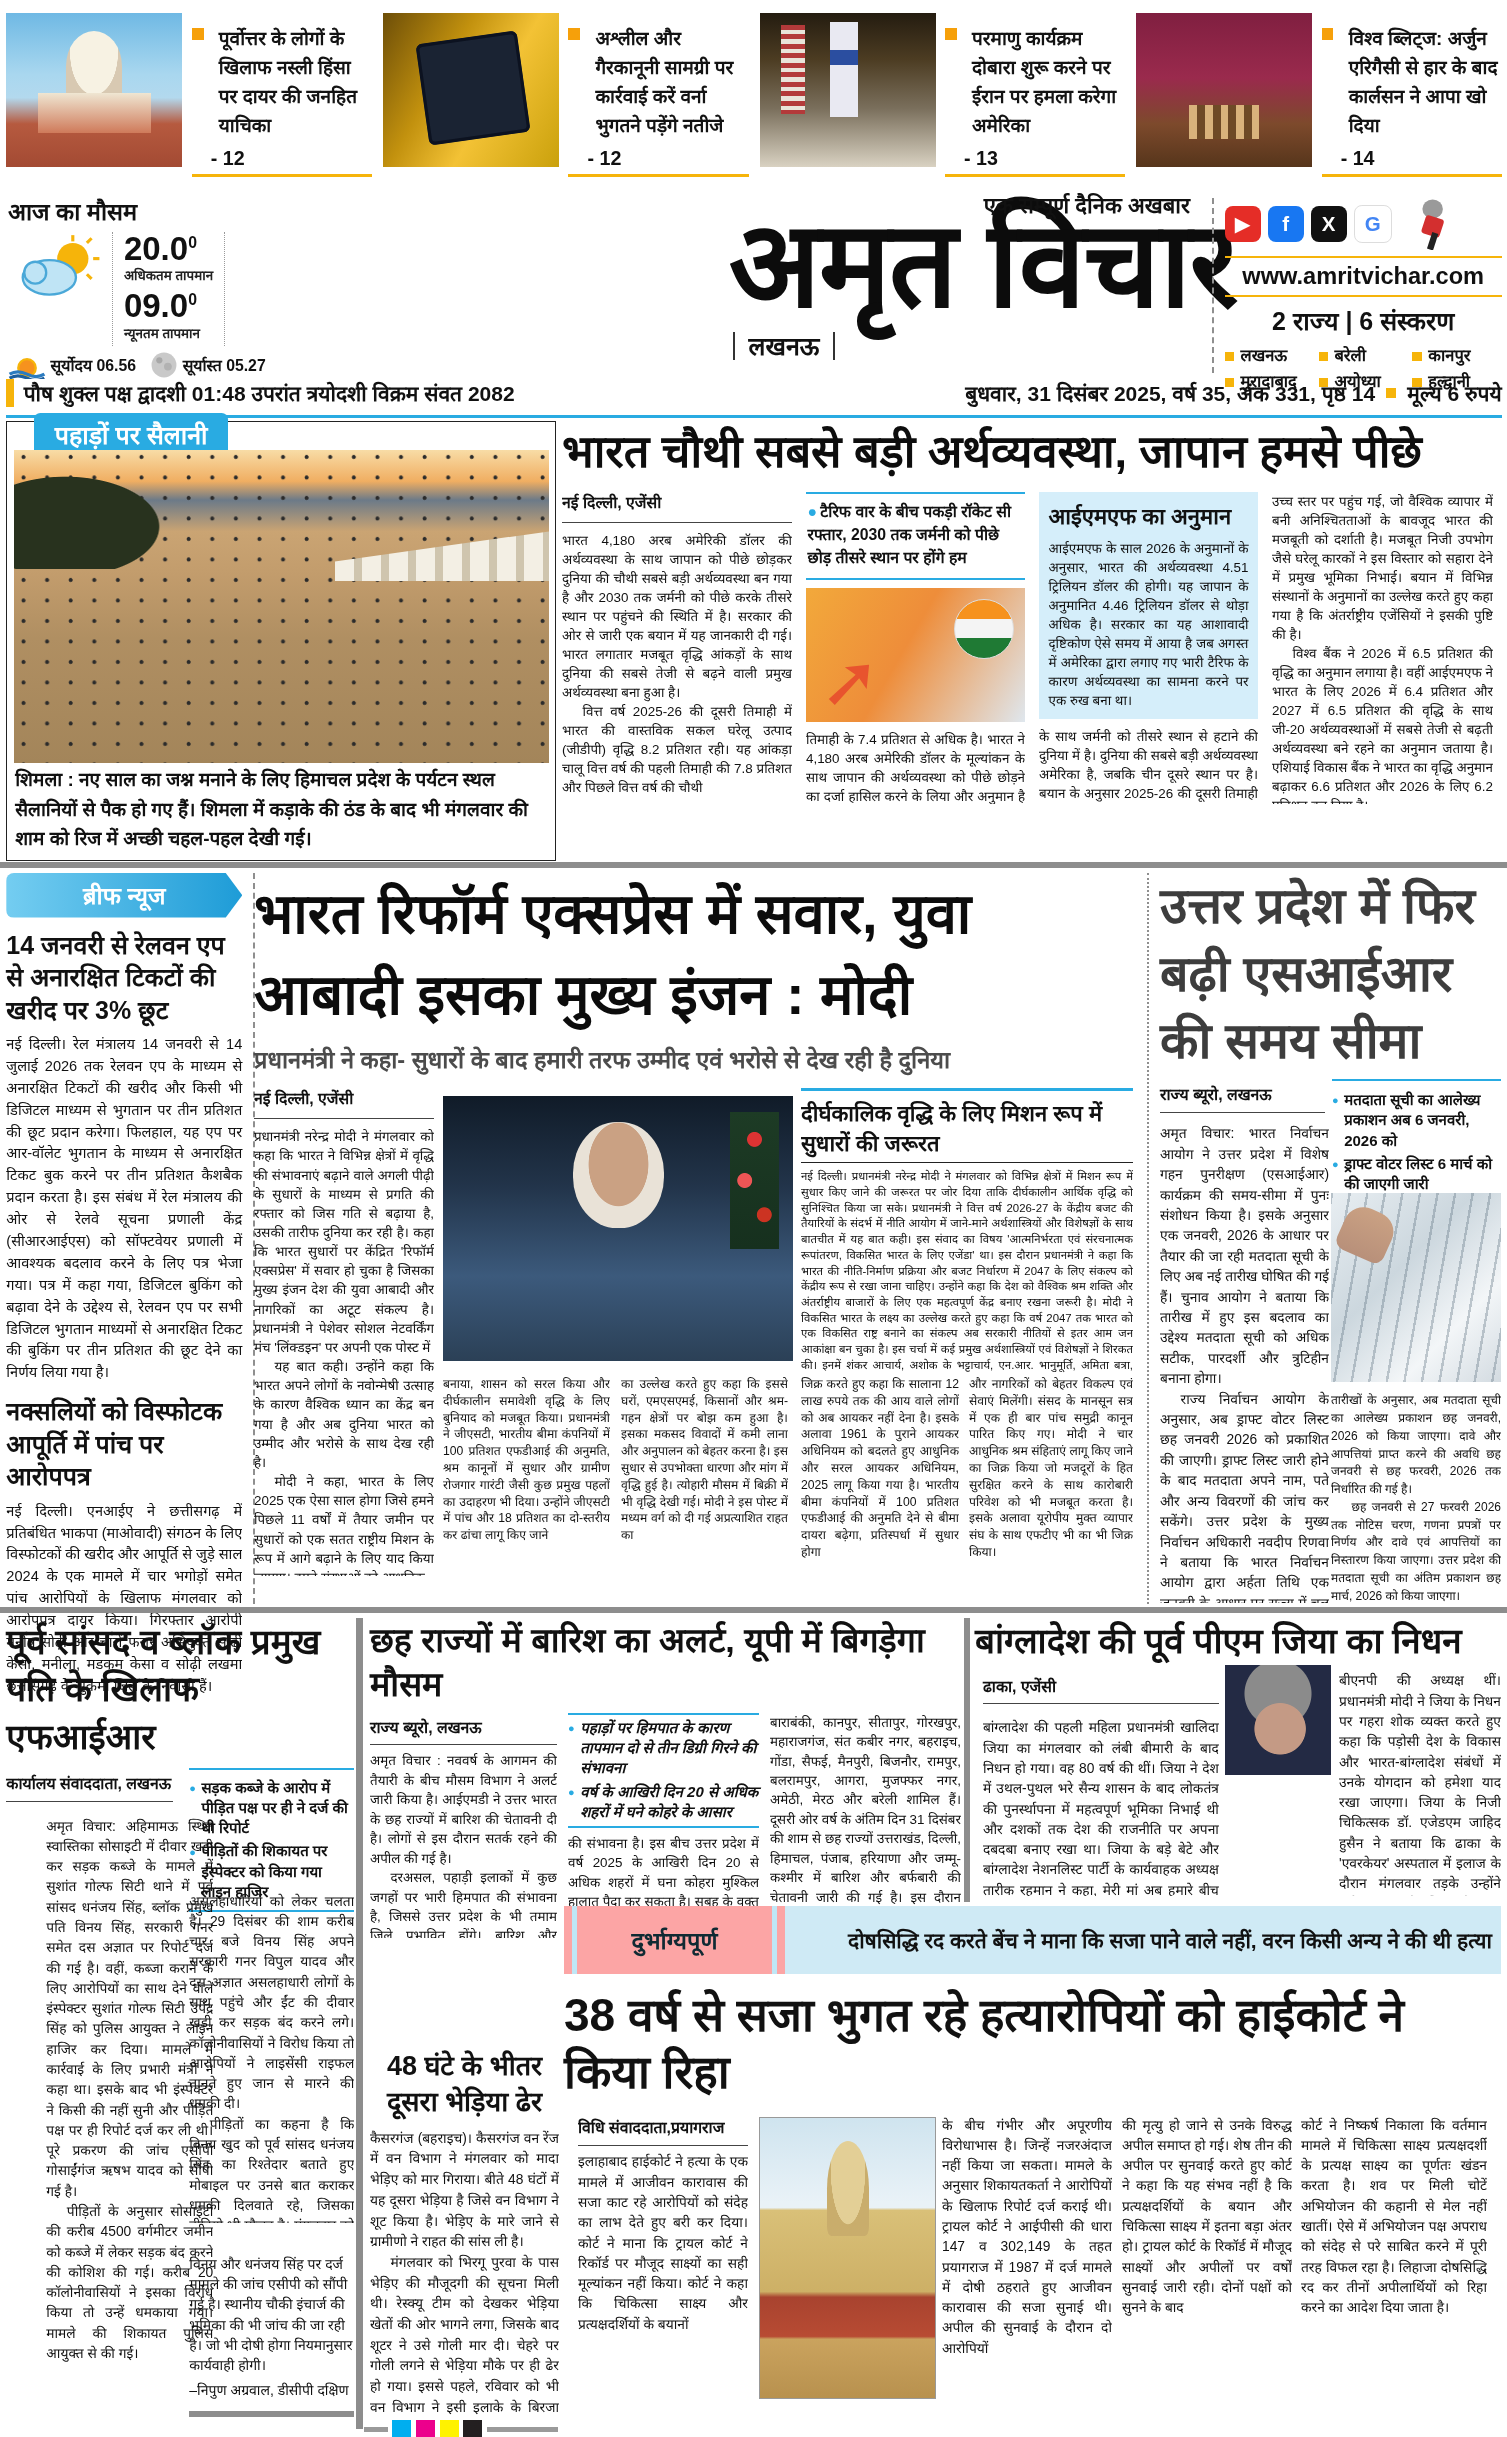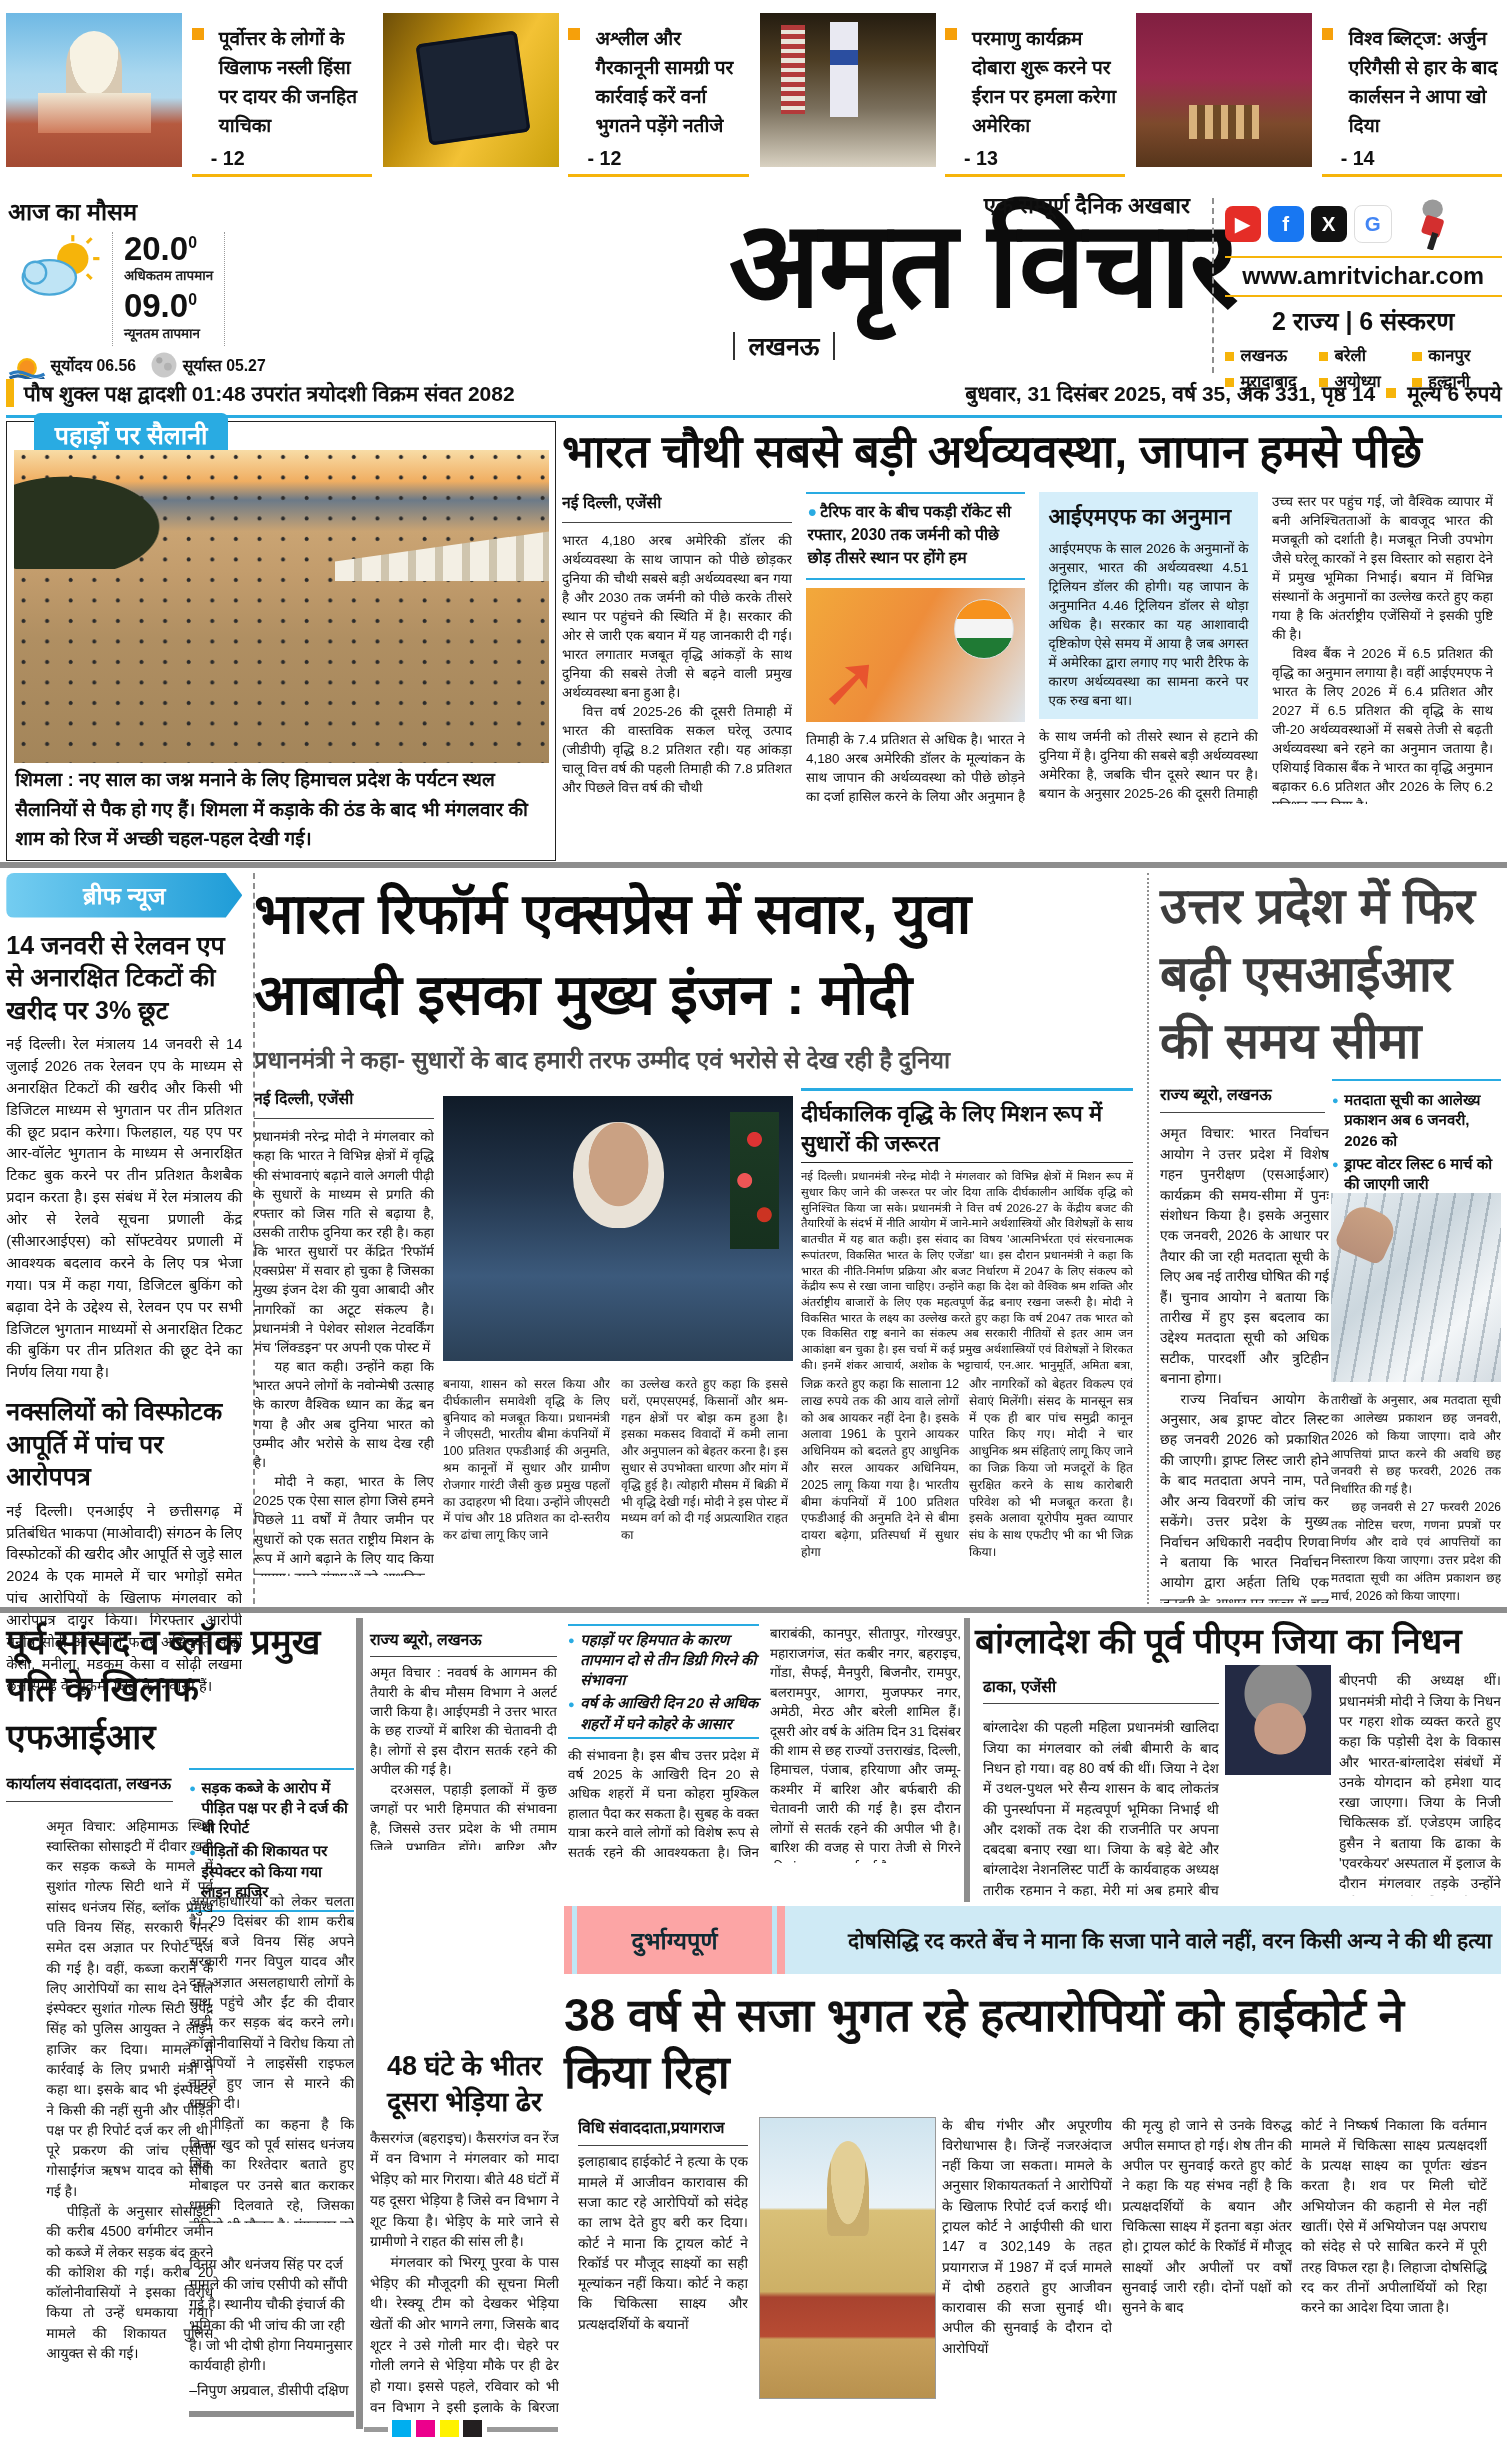--- a/index.html
+++ b/index.html
@@ -416,20 +416,21 @@
         <div class="para2">पीड़ितों का कहना है कि विनय खुद को पूर्व सांसद धनंजय सिंह का रिश्तेदार बताते हुए मोबाइल पर उनसे बात कराकर धमकी दिलवाते रहे, जिसका वीडियो भी मौजूद है। मंगलवार को कॉलोनीवासियों ने पुलिस आयुक्त से मिलकर शिकायत की। पुलिस आयुक्त ने इंस्पेक्टर उपेंद्र सिंह को लाइन हाजिर करते हुए एसीपी को जांच सौंपी। साथ ही रिपोर्ट दर्ज करने का आदेश दिया। पुलिस ने विनय सिंह, सरकारी गनर, पूर्व सांसद धनंजय सिंह व दस अज्ञात के खिलाफ रिपोर्ट दर्ज कर जांच शुरू कर दी है।</div>
       </div>
       <div class="fir-quote">
         <div>विनय और धनंजय सिंह पर दर्ज मामले की जांच एसीपी को सौंपी गई है। स्थानीय चौकी इंचार्ज की भूमिका की भी जांच की जा रही है। जो भी दोषी होगा नियमानुसार कार्यवाही होगी।</div>
         <div class="qby">–निपुण अग्रवाल, डीसीपी दक्षिण</div>
       </div>
     </div>
   </div>
 
   <div class="abs weatherz">
+    <div class="w-head">छह राज्यों में बारिश का अलर्ट, यूपी में बिगड़ेगा मौसम</div>
     <div class="w-row">
       <div class="w-c1">
         <div class="smallrule">राज्य ब्यूरो, लखनऊ</div>
         <div class="txt just">
           <span>अमृत विचार : नववर्ष के आगमन की तैयारी के बीच मौसम विभाग ने अलर्ट जारी किया है। आईएमडी ने उत्तर भारत के छह राज्यों में बारिश की चेतावनी दी है। लोगों से इस दौरान सतर्क रहने की अपील की गई है।</span>
           <div class="para2">दरअसल, पहाड़ी इलाकों में कुछ जगहों पर भारी हिमपात की संभावना है, जिससे उत्तर प्रदेश के भी तमाम जिले प्रभावित होंगे। बारिश और हिमपात के कारण तापमान दो से तीन डिग्री सेल्सियस की कमी आने</div>
         </div>
       </div>
       <div class="w-bullets">
         <div class="bullet-item">

